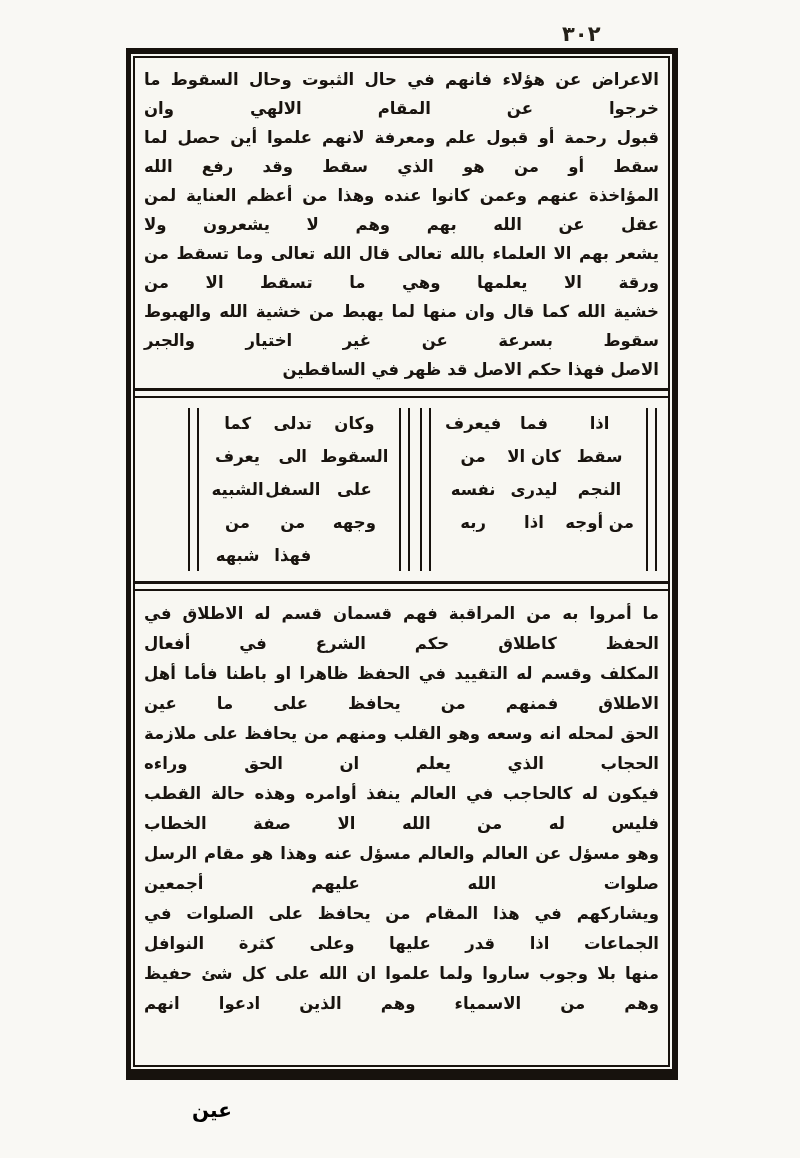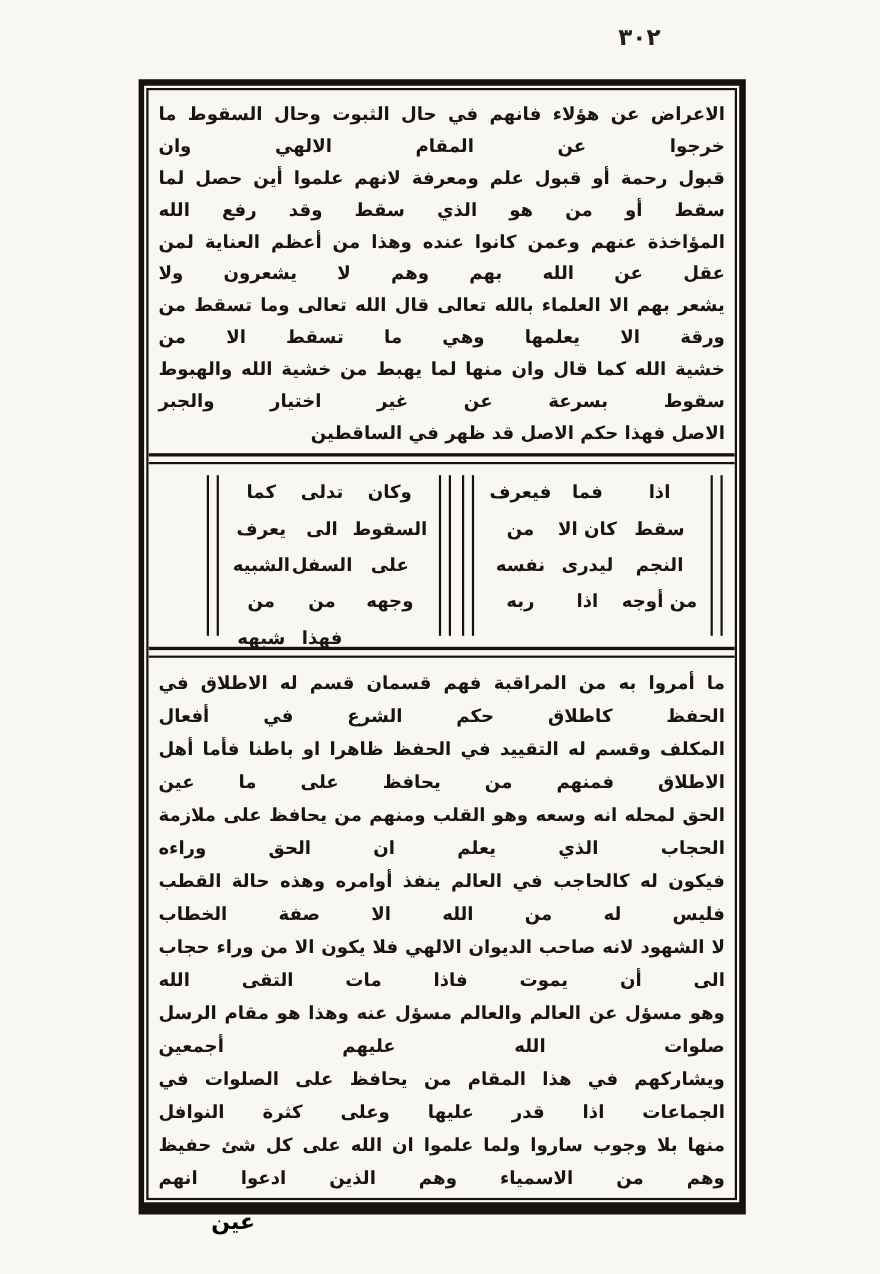--- a/index.html
+++ b/index.html
@@ -11,21 +11,21 @@
     color:#1b1611;
     overflow:hidden;
   }
   .page-number{
     position:absolute;top:22px;left:562px;width:70px;
     text-align:left;
     font-size:21px;font-weight:bold;color:#242018;
     letter-spacing:4px;
   }
   .frame{
-    position:absolute;left:126px;top:72px;width:552px;height:1032px;
+    position:absolute;left:126px;top:48px;width:552px;height:1032px;
     border-style:solid;border-color:#17120d;
     border-width:6px 6px 11px 5px;
     box-sizing:border-box;
     background:#f8f7f2;
   }
   .frame-inner{
     position:absolute;inset:2px;
     border:2px solid #17120d;
     box-sizing:border-box;
     display:flex;flex-direction:column;
@@ -121,21 +121,20 @@
       <div class="poem-gap"></div>
     </div>
 
     <div class="rule"></div>
 
     <div class="para body-text">
       <div class="line">ما أمروا به من المراقبة فهم قسمان قسم له الاطلاق في الحفظ كاطلاق حكم الشرع في أفعال</div>
       <div class="line">المكلف وقسم له التقييد في الحفظ ظاهرا او باطنا فأما أهل الاطلاق فمنهم من يحافظ على ما عين</div>
       <div class="line">الحق لمحله انه وسعه وهو القلب ومنهم من يحافظ على ملازمة الحجاب الذي يعلم ان الحق وراءه</div>
       <div class="line">فيكون له كالحاجب في العالم ينفذ أوامره وهذه حالة القطب فليس له من الله الا صفة الخطاب</div>
-      <div class="line">لا الشهود لانه صاحب الديوان الالهي فلا يكون الا من وراء حجاب الى أن يموت فاذا مات التقى الله</div>
       <div class="line">وهو مسؤل عن العالم والعالم مسؤل عنه وهذا هو مقام الرسل صلوات الله عليهم أجمعين</div>
       <div class="line">ويشاركهم في هذا المقام من يحافظ على الصلوات في الجماعات اذا قدر عليها وعلى كثرة النوافل</div>
       <div class="line">منها بلا وجوب ساروا ولما علموا ان الله على كل شئ حفيظ وهم من الاسمياء وهم الذين ادعوا انهم</div>
 
     </div>
 
   </div>
 </div>
 
 <div class="catchword">عين</div>

